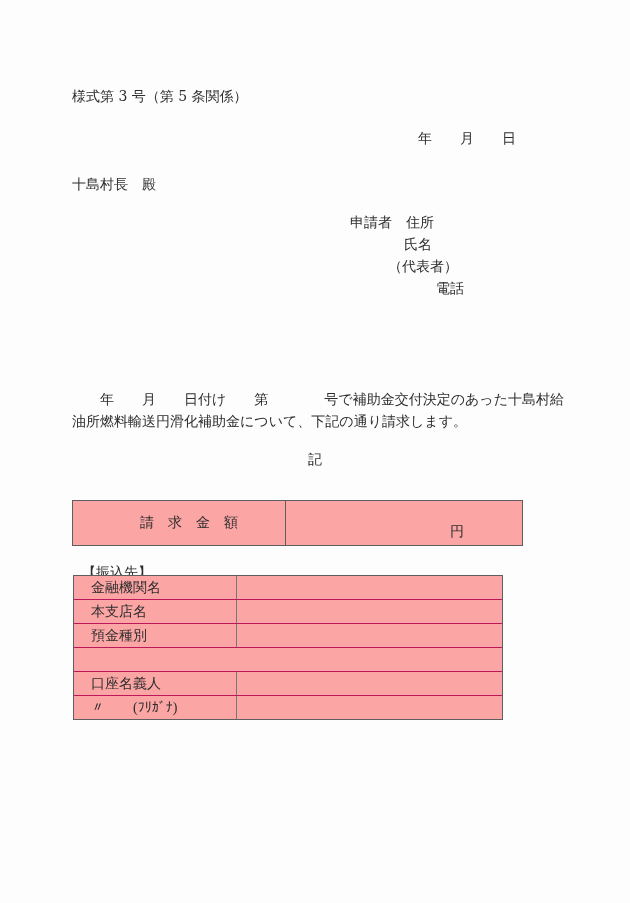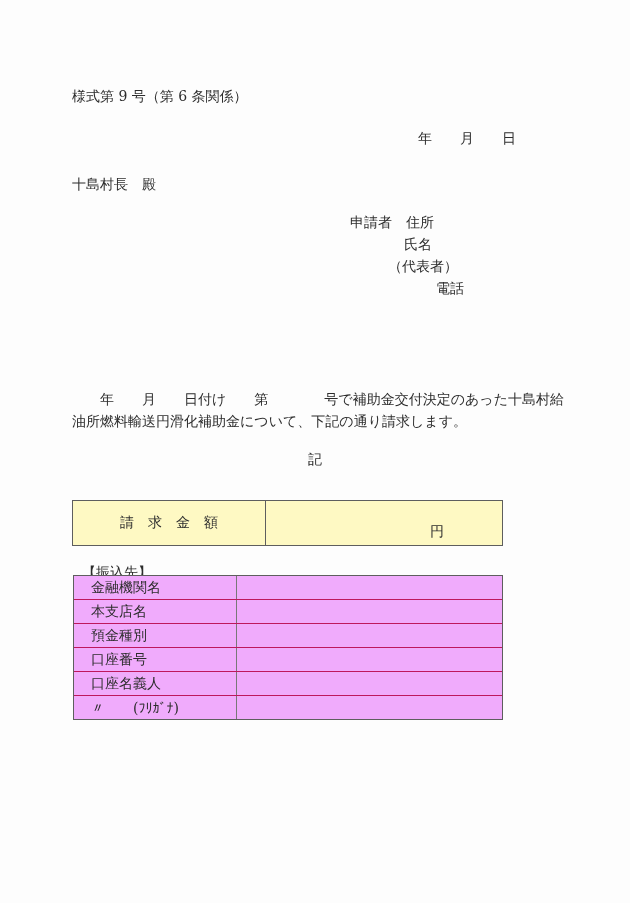--- a/index.html
+++ b/index.html
@@ -31,21 +31,22 @@
   }
   
   .amount-table {
     position: absolute;
     left: 72px;
     top: 500px;
     width: 429px;
     height: 44px;
     border: 1px solid #5e5e5e;
     display: flex;
-    background: #fef9c3;
+    background: #fca5a5;
+    padding-left: 20px;
   }
   .amount-label-cell {
     width: 192px;
     border-right: 1px solid #5e5e5e;
     display: flex;
     align-items: center;
     justify-content: center;
   }
   .amount-value-cell {
     flex: 1;
@@ -54,21 +55,22 @@
     justify-content: flex-end;
     padding: 0 58px 4px 0;
   }
   
   .transfer-table {
     position: absolute;
     left: 73px;
     top: 575px;
     width: 428px;
     border: 1px solid #5e5e5e;
-    background: #f0abfc;
+    background: #fca5a5;
+    font-family: Liberation Serif, serif;
   }
   .transfer-row {
     display: flex;
     height: 23px;
   }
   .transfer-row + .transfer-row {
     border-top: 1px solid #be185d;
   }
   .transfer-label-cell {
     width: 163px;
@@ -81,21 +83,21 @@
   }
   .transfer-value-cell {
     flex: 1;
   }
 </style>
 </head>
 <body>
 
 <div class="page">
 
-  <div class="abs" style="left:72px; top:88px;">様式第 9 号（第 6 条関係）</div>
+  <div class="abs" style="left:72px; top:88px;">様式第 3 号（第 5 条関係）</div>
 
   <div class="abs" style="left:418px; top:130px;">年　　月　　日</div>
 
   <div class="abs" style="left:72px; top:176px;">十島村長　殿</div>
 
   <div>
     <div class="abs" style="left:350px; top:214px;">申請者　住所</div>
     <div class="abs" style="left:404px; top:236px;">氏名</div>
     <div class="abs" style="left:388px; top:258px;">（代表者）</div>
     <div class="abs" style="left:404px; top:280px;margin-left:32px;">電話</div>
@@ -123,21 +125,20 @@
     </div>
     <div class="transfer-row">
       <div class="transfer-label-cell">本支店名</div>
       <div class="transfer-value-cell"></div>
     </div>
     <div class="transfer-row">
       <div class="transfer-label-cell">預金種別</div>
       <div class="transfer-value-cell"></div>
     </div>
     <div class="transfer-row">
-      <div class="transfer-label-cell">口座番号</div>
       <div class="transfer-value-cell"></div>
     </div>
     <div class="transfer-row">
       <div class="transfer-label-cell">口座名義人</div>
       <div class="transfer-value-cell"></div>
     </div>
     <div class="transfer-row">
       <div class="transfer-label-cell">〃　　(ﾌﾘｶﾞﾅ)</div>
       <div class="transfer-value-cell"></div>
     </div>

